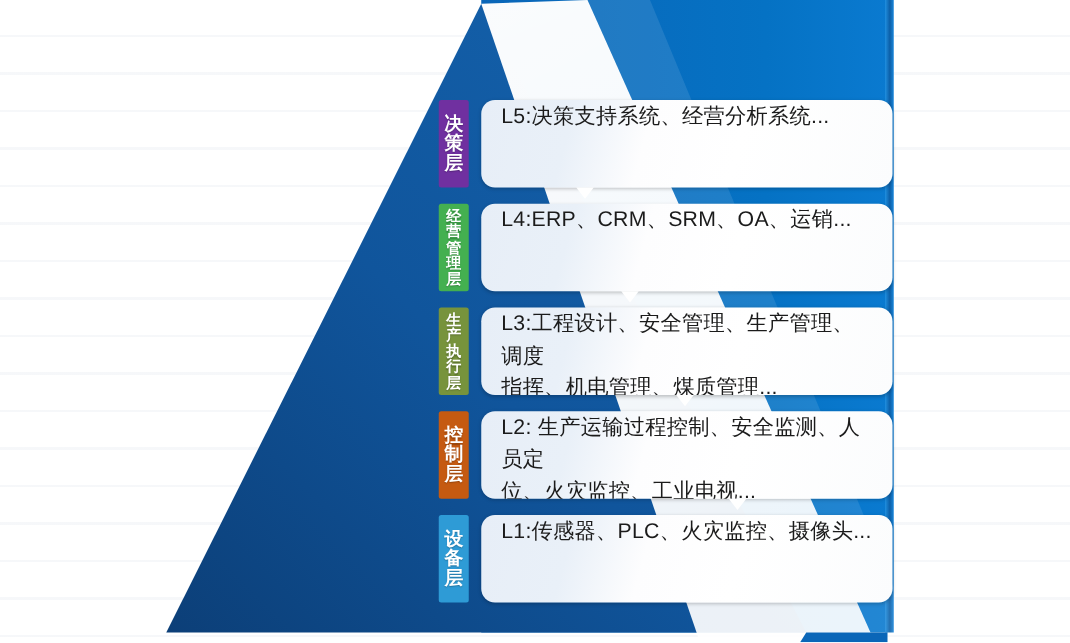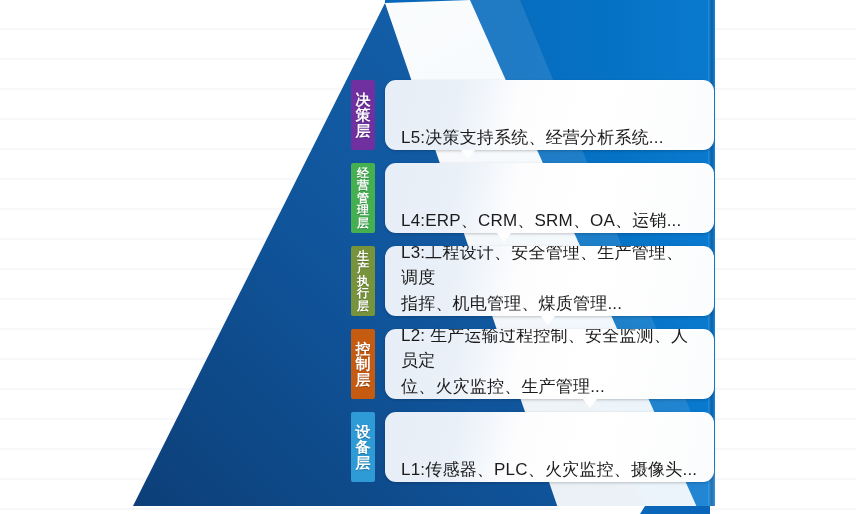--- a/index.html
+++ b/index.html
@@ -80,21 +80,21 @@
     flex: 1 1 auto;
     border-radius: 11px;
     background: linear-gradient(105deg,
         #e7eef7 0%,
         #e9f0f8 22%,
         #fdfdfe 40%,
         #ffffff 62%,
         #fbfcfd 100%);
     box-shadow: 0 1px 3px rgba(0,0,0,0.22);
     display: flex;
-    align-items: flex-end;
+    align-items: flex-start;
     overflow: hidden;
   }
   .card-text {
     color: #1b1b1b;
     font-size: 17px;
     line-height: 1.5;
     padding: 0 14px 0 16px;
     letter-spacing: 0.2px;
     white-space: pre-line;
   }
@@ -199,21 +199,21 @@
     <div class="notch" style="left:541px; top:316px;"></div>
 
     <div class="row" style="left:351px; top:329px; width:363px; height:70px;">
       <div class="lvl-tag" style="background:#c55a11;">
         <span>控</span>
         <span>制</span>
         <span>层</span>
       </div>
       <div class="card">
         <div class="card-text">L2: 生产运输过程控制、安全监测、人员定
-位、火灾监控、生产管理...</div>
+位、火灾监控、工业电视...</div>
       </div>
     </div>
     <div class="notch" style="left:583px; top:399px;"></div>
 
     <div class="row" style="left:351px; top:412px; width:363px; height:70px;">
       <div class="lvl-tag" style="background:#2e9bd6;">
         <span>设</span>
         <span>备</span>
         <span>层</span>
       </div>

